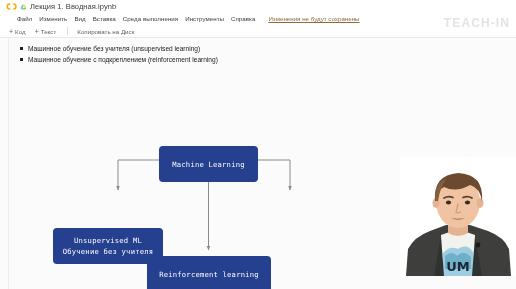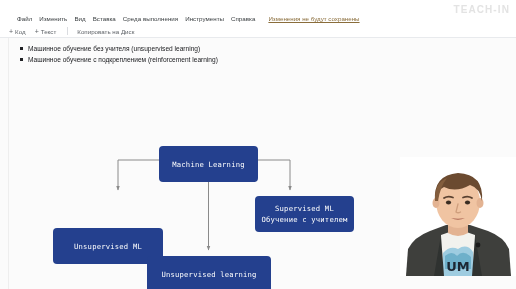--- a/index.html
+++ b/index.html
@@ -114,22 +114,22 @@
   .tool-link {
     font-size: 6.2px;
     color: #5f6368;
     white-space: nowrap;
   }
 
   
   .watermark {
     position: absolute;
     right: 6px;
-    top: 4px;
-    font-size: 10px;
+    top: 16px;
+    font-size: 12px;
     letter-spacing: 1.1px;
     color: #e3e3e3;
     font-weight: 700;
     font-family: "Liberation Sans", sans-serif;
     user-select: none;
     text-align: center;
   }
 
   
   .notebook {
@@ -221,20 +221,35 @@
     height: 119px;
     overflow: hidden;
   }
   .webcam svg { display: block; }
 </style>
 </head>
 <body>
 
 <div id="app">
 
+  <div class="titlebar">
+    <span class="colab-logo">
+      <svg width="11" height="11" viewBox="0 0 24 24">
+        <circle cx="8" cy="12" r="5.3" fill="none" stroke="#F9AB00" stroke-width="3.2"></circle>
+        <circle cx="16.5" cy="12" r="5.3" fill="none" stroke="#F9AB00" stroke-width="3.2"></circle>
+        <rect x="9" y="5" width="7" height="14" fill="#ffffff"></rect>
+      </svg>
+    </span>
+    <svg class="doc-icon" viewBox="0 0 24 24">
+      <path d="M8.5 3 L2 15 L5.2 20.5 L11.7 8.5 Z" fill="#4FC3F7"></path>
+      <path d="M8.5 3 L15.5 3 L22 15 L15 15 Z" fill="#FFD54F"></path>
+      <path d="M5.2 20.5 L18.8 20.5 L22 15 L8.4 15 Z" fill="#81C784"></path>
+    </svg>
+    <span class="doc-title">Лекция 1. Вводная.ipynb</span>
+  </div>
 
   <div class="menubar">
     <span class="menu-item">Файл</span>
     <span class="menu-item">Изменить</span>
     <span class="menu-item">Вид</span>
     <span class="menu-item">Вставка</span>
     <span class="menu-item">Среда выполнения</span>
     <span class="menu-item">Инструменты</span>
     <span class="menu-item">Справка</span>
     <span class="save-note">Изменения не будут сохранены</span>
@@ -278,29 +293,26 @@
 
         <path d="M 208.5 144 L 208.5 212" fill="none" stroke="#8a8a8a" stroke-width="1" marker-end="url(#arrow)"></path>
       </svg>
 
       <div class="node" id="node-root">
         <span class="ln">Machine Learning</span>
       </div>
 
       <div class="node" id="node-unsup">
         <span class="ln">Unsupervised ML</span>
+        <span class="ln">Обучение без учителя</span>
       </div>
 
-      <div class="node" id="node-sup">
-        <span class="ln">Supervised ML</span>
-        <span class="ln">Обучение с учителем</span>
-      </div>
 
       <div class="node" id="node-rl">
-        <span class="ln">Unsupervised learning</span>
+        <span class="ln">Reinforcement learning</span>
       </div>
     </div>
   </div>
 
   <div class="webcam">
     <svg width="116" height="119" viewBox="0 0 116 119">
       <rect x="0" y="0" width="116" height="119" fill="#ffffff"></rect>
 
       <path d="M 6 119 L 8 92 Q 14 80 30 74 L 46 68 L 70 68 L 88 74 Q 104 80 109 92 L 111 119 Z" fill="#3e3f3c"></path>
 

